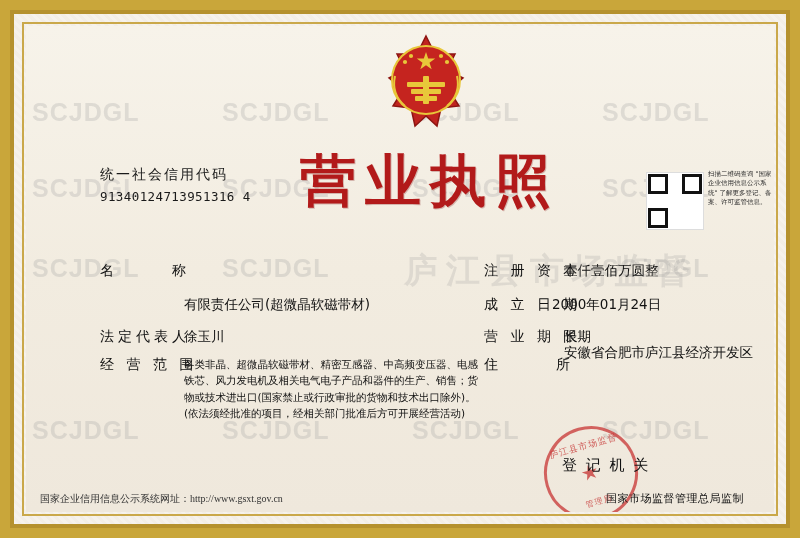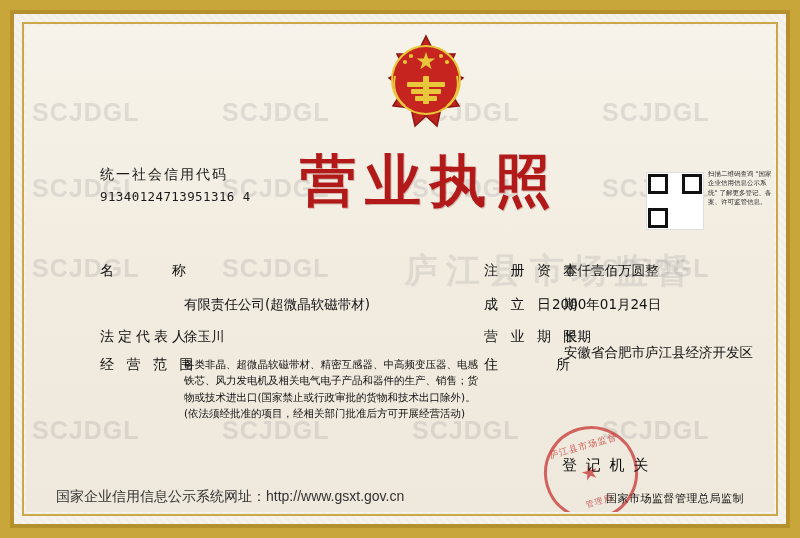--- a/index.html
+++ b/index.html
@@ -230,25 +230,25 @@
     font-family: "DejaVu Sans", "Liberation Sans", sans-serif;
     white-space: nowrap;
     margin-top: 40px;
   }
   .date-line .num { font-size: 13px; }
   .date-line .cn { font-size: 11px; }
 
   
   .footer-left {
     position: absolute;
-    left: 30px;
+    left: 14px;
     bottom: 6px;
-    font-size: 14px;
+    font-size: 10px;
     color: #333;
-    font-family: Liberation Sans, sans-serif;
+    font-family: Liberation Serif, serif;
   }
   .footer-right {
     position: absolute;
     right: 30px;
     bottom: 6px;
     font-size: 11px;
     color: #111;
     letter-spacing: 0.5px;
     font-family: "DejaVu Sans", "Liberation Sans", sans-serif;
   }

